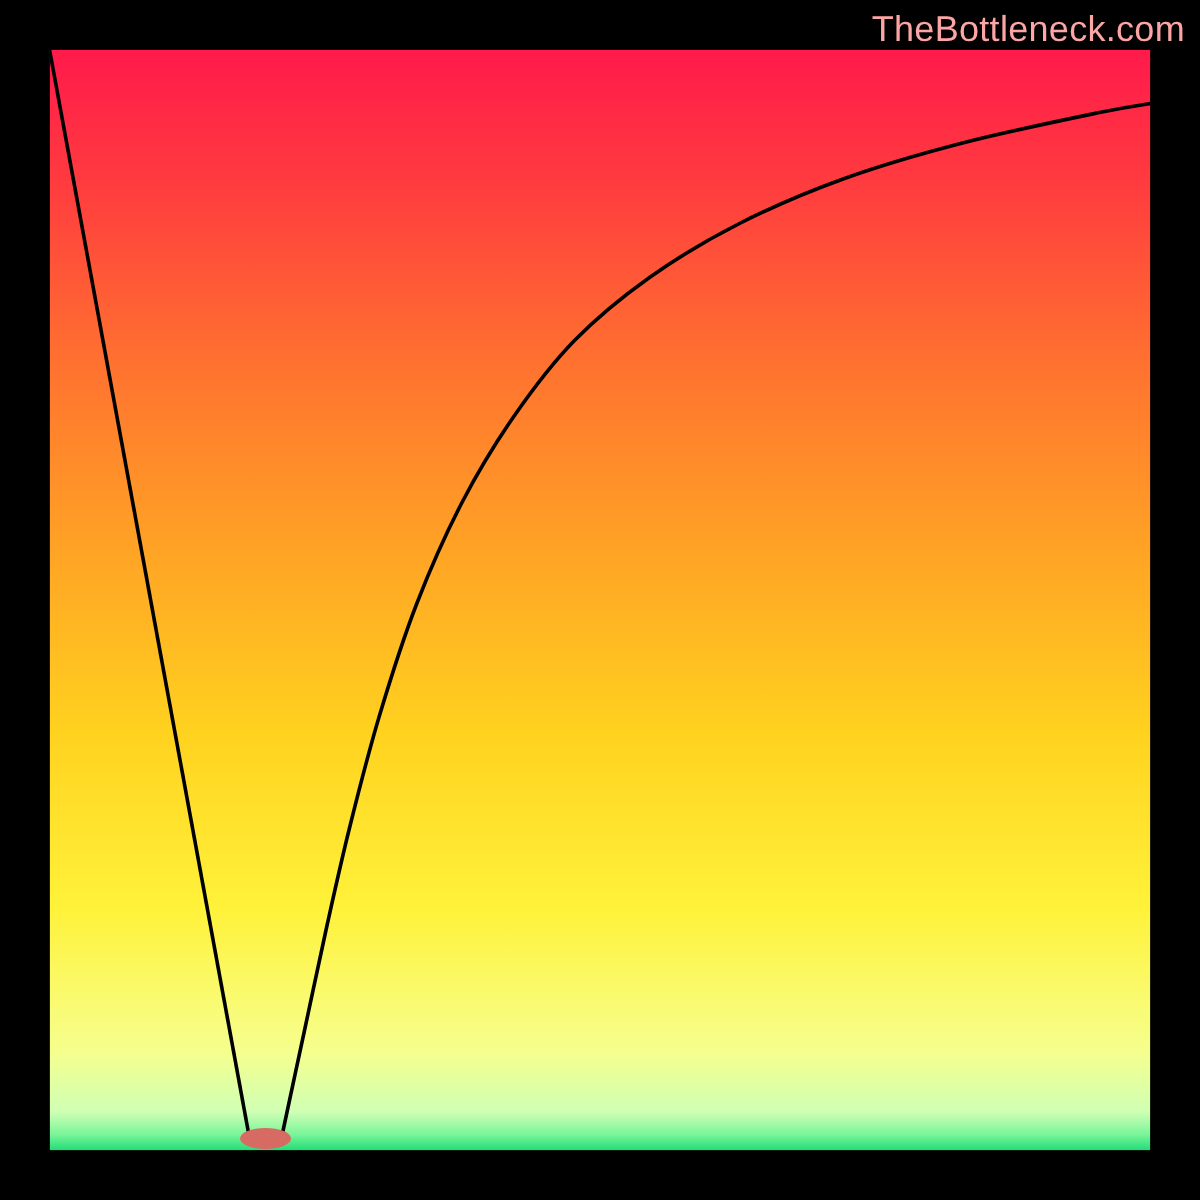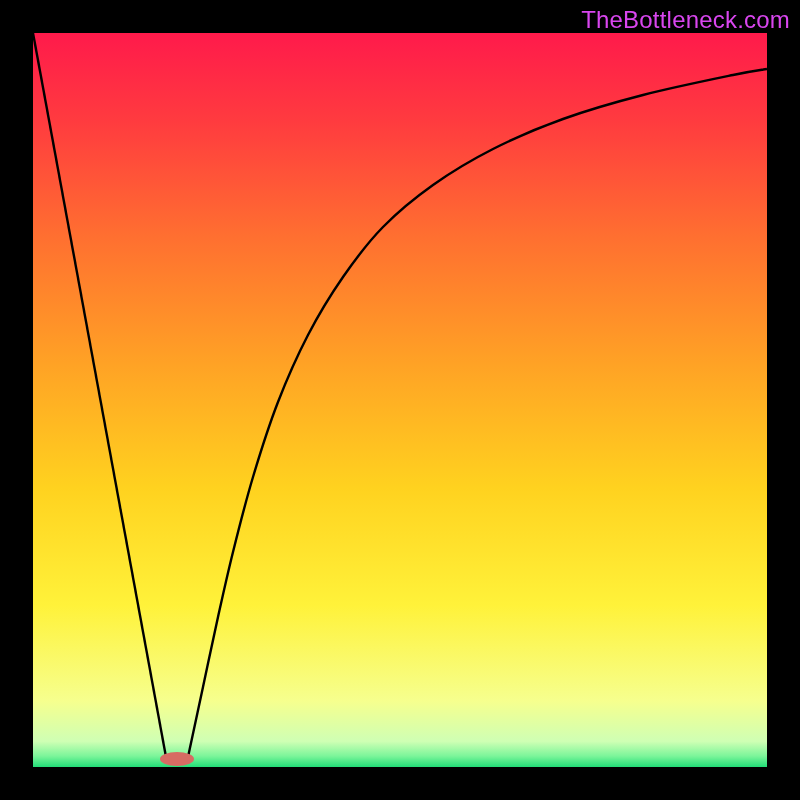--- a/index.html
+++ b/index.html
@@ -22,21 +22,21 @@
     left: 33px;
     top: 33px;
     width: 734px;
     height: 734px;
     overflow: hidden;
   }
   .watermark {
     position: absolute;
     top: 6px;
     right: 10px;
-    color: #d946ef;
+    color: #fca5a5;
     font-size: 24px;
     font-weight: 500;
     letter-spacing: 0.2px;
   }
   svg { display: block; }
 </style>
 </head>
 <body>
 
 <div class="frame">

